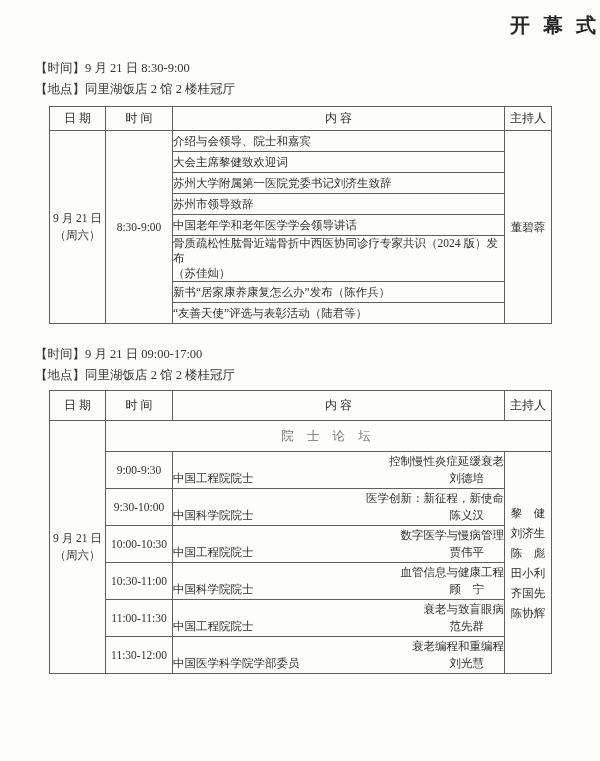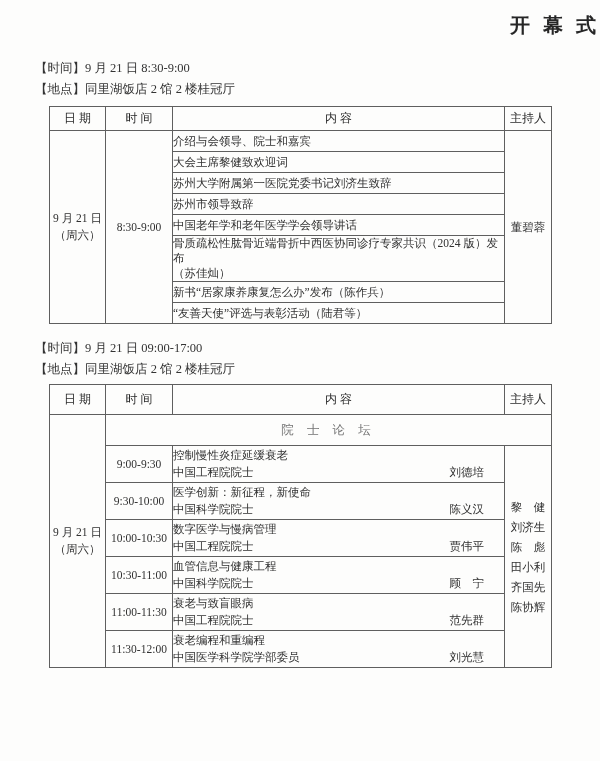--- a/index.html
+++ b/index.html
@@ -19,21 +19,21 @@
     font-size: 20px;
     line-height: 26px;
     font-weight: bold;
     letter-spacing: 4px;
     text-indent: 4px;
     color: #262626;
   }
   .section-title.second { margin-top: 70px; }
 
   .info { margin: 20px 0 0 35px; font-size: 12.5px; line-height: 21px; color: #333; }
-  .info.second { margin-top: 14px; }
+  .info.second { margin-top: 20px; }
 
   table.sched {
     margin: 6px 0 0 49px;
     width: 502px;
     border-collapse: collapse;
     table-layout: fixed;
     font-size: 11.5px;
     color: #303030;
   }
   table.sched.t2 { margin-top: 4px; }
@@ -54,21 +54,21 @@
   .t1 tr.r-tall { height: 34px; }
   .t2 tr.head { height: 30px; }
   .t2 tr.sub { height: 31px; }
   .t2 tr.sess { height: 37px; }
 
   td.center { text-align: center; }
   td.content { padding: 0 7px; text-align: left; white-space: pre-wrap; line-height: 15px; }
   td.subhead { text-align: center; letter-spacing: 5px; font-size: 12.5px; color: #737373; }
   .date-cell div { line-height: 17px; text-align: center; }
   td.content2 { padding: 2px 7px; }
-  .topic { line-height: 17px; }
+  .topic { line-height: 17px; text-align: right; }
   .affil-row { display: flex; justify-content: space-between; line-height: 17px; }
   .speaker { margin-right: 20px; }
   td.hosts-cell { text-align: center; }
   .hosts-cell div { line-height: 20px; }
 </style>
 </head>
 <body>
 
 <div class="page">
 

